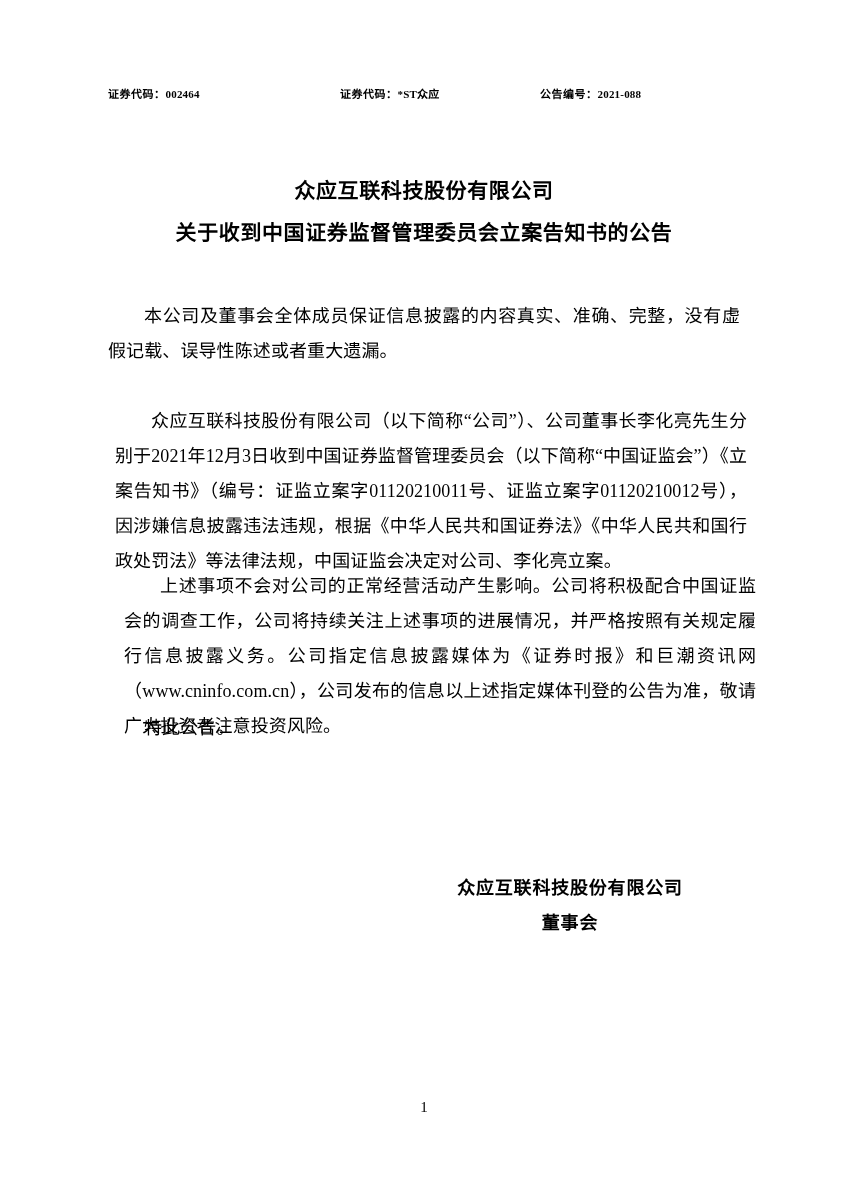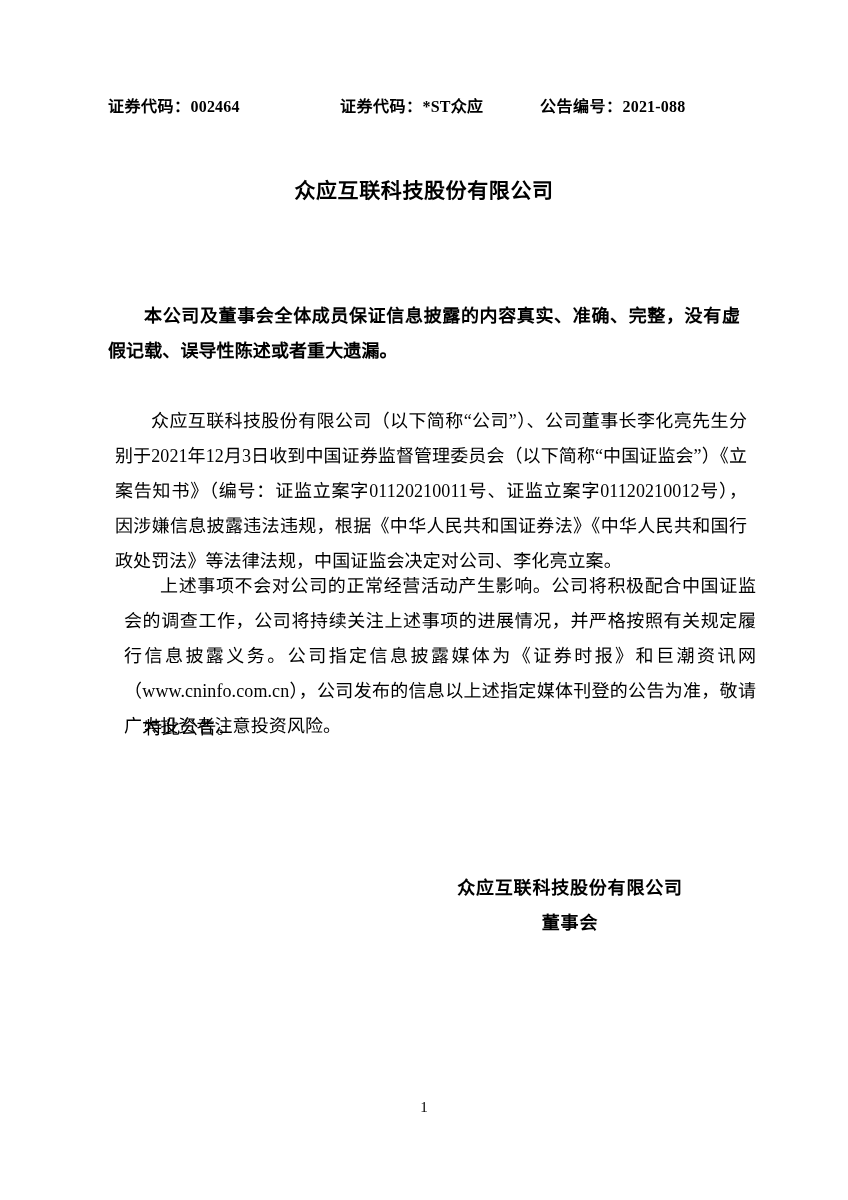--- a/index.html
+++ b/index.html
@@ -17,26 +17,26 @@
     height: 1200px;
     background: #ffffff;
     overflow: hidden;
     box-sizing: border-box;
   }
 
   
   .doc-header {
     position: absolute;
     left: 108px;
-    top: 99px;
+    top: 89px;
     width: 632px;
     display: flex;
     justify-content: flex-start;
     font-weight: bold;
-    font-size: 16px;
+    font-size: 11px;
     line-height: 1;
     white-space: nowrap;
   }
   .doc-header .hcell { display: inline-block; }
   .doc-header .hcell.code   { width: 232px; }
   .doc-header .hcell.abbr   { width: 200px; }
   .doc-header .hcell.notice { width: 200px; font-family: Liberation Serif, serif; }
   .hlabel { letter-spacing: 0.5px; }
   .hvalue { letter-spacing: 0.2px; }
 
@@ -59,21 +59,21 @@
   
   .para {
     font-size: 18px;
     line-height: 35px;
     text-align: justify;
     text-justify: inter-ideograph;
     letter-spacing: 0.1px;
     margin: 0;
   }
   .para.indent { text-indent: 2em; }
-  .para.bold { font-weight: bold; }
+  .para.bold { font-weight: normal; }
 
   .disclaimer {
     position: absolute;
     left: 108px;
     top: 299px;
     width: 632px;
   }
   .body-1 {
     position: absolute;
     left: 108px;
@@ -131,20 +131,21 @@
 <div class="page">
 
   <div class="doc-header">
     <span class="hcell code"><span class="hlabel">证券代码：</span><span class="hvalue">002464</span></span>
     <span class="hcell abbr"><span class="hlabel">证券代码：</span><span class="hvalue">*ST众应</span></span>
     <span class="hcell notice"><span class="hlabel">公告编号：</span><span class="hvalue">2021-088</span></span>
   </div>
 
   <div class="title-block">
     <div class="title-line">众应互联科技股份有限公司</div>
+    <div class="title-line">关于收到中国证券监督管理委员会立案告知书的公告</div>
   </div>
 
   <div class="disclaimer">
     <p class="para bold indent">本公司及董事会全体成员保证信息披露的内容真实、准确、完整，没有虚假记载、误导性陈述或者重大遗漏。</p>
   </div>
 
   <div class="body-1">
     <p class="para indent">众应互联科技股份有限公司（以下简称“公司”）、公司董事长李化亮先生分别于2021年12月3日收到中国证券监督管理委员会（以下简称“中国证监会”）《立案告知书》（编号：证监立案字01120210011号、证监立案字01120210012号），因涉嫌信息披露违法违规，根据《中华人民共和国证券法》《中华人民共和国行政处罚法》等法律法规，中国证监会决定对公司、李化亮立案。</p>
   </div>
 

